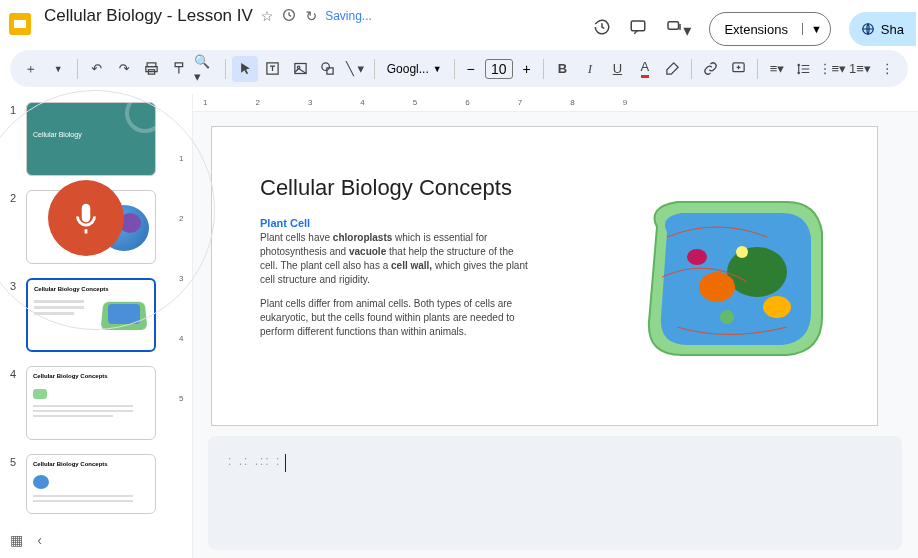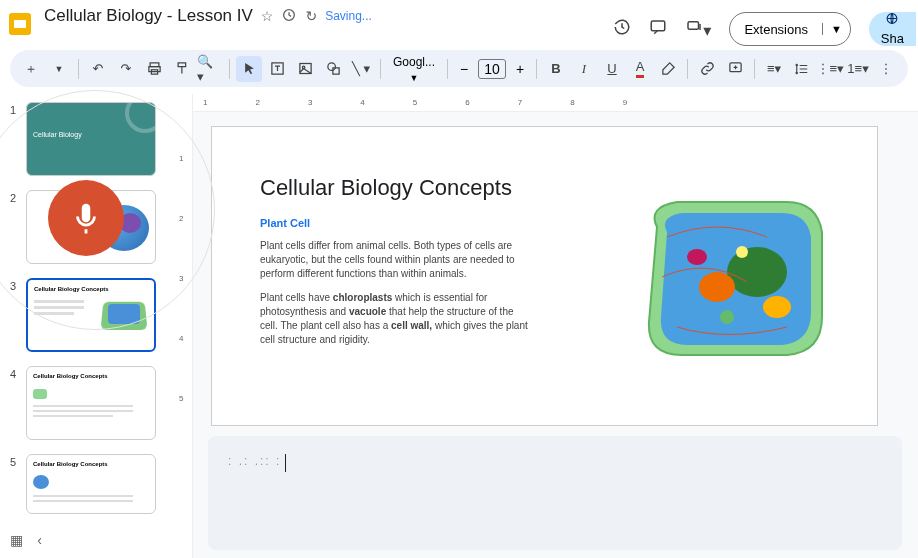--- a/index.html
+++ b/index.html
@@ -11,41 +11,41 @@
 .doc-title { font-size:17px; color:#202124; }
 .star,.ci,.refresh { color:#5f6368; font-size:14px; }
 .saving { font-size:12px; color:#3b82f6; }
 .menubar { display:flex; gap:14px; font-size:13px; color:#202124; padding-top:4px; }
 .menubar span { cursor:pointer; }
 .header-right { display:flex; align-items:center; gap:18px; padding-top:6px; }
 .header-right .icon { color:#444; font-size:16px; }
 .slideshow-btn { display:flex; align-items:center; border:1px solid #747775; border-radius:18px; overflow:hidden; height:34px; }
 .slideshow-btn .main { padding:0 14px; font-size:13px; }
 .slideshow-btn .drop { border-left:1px solid #747775; padding:0 8px; font-size:11px; }
-.share-btn { background:#c2e7ff; border-radius:18px 0 0 18px; height:34px; display:flex; align-items:center; padding:0 12px; font-size:13px; gap:6px;flex-direction:column; }
+.share-btn { background:#c2e7ff; border-radius:18px 0 0 18px; height:34px; display:flex; align-items:center; padding:0 12px; font-size:13px; gap:6px; }
 .toolbar { display:flex; align-items:center; gap:2px; padding:4px 8px; border-bottom:1px solid #fff; height:38px; background:#edf2fa; border-radius:24px; margin:2px 10px 6px; }
 .toolbar .tb { width:26px; height:26px; display:flex; align-items:center; justify-content:center; color:#444; font-size:13px; border-radius:4px; }
 .toolbar .sep { width:1px; height:20px; background:#c4c7c5; margin:0 4px; }
-.toolbar .font-name { font-size:12px; padding:0 6px; display:flex; align-items:center; gap:4px;flex-direction:column; }
+.toolbar .font-name { font-size:12px; padding:0 6px; display:flex; align-items:center; gap:4px; }
 .toolbar .font-size-box { display:flex; align-items:center; gap:4px; }
 .toolbar .fsbtn { width:20px; height:20px; display:flex; align-items:center; justify-content:center; font-size:14px; }
 .toolbar .fsval { border:1px solid #747775; width:28px; height:20px; display:flex; align-items:center; justify-content:center; font-size:14px; border-radius:3px; }
 .workspace { display:flex; height:466px; position:relative; }
 .filmstrip { width:175px; padding:8px 6px 8px 10px; overflow:hidden; position:relative; }
 .thumb-row { display:flex; gap:6px; margin-bottom:14px; align-items:flex-start; }
 .thumb-num { font-size:11px; color:#444; width:10px; padding-top:2px; }
 .thumb { width:130px; height:74px; border:1px solid #ccc; border-radius:6px; background:#fff; position:relative; overflow:hidden; font-size:5px; padding:6px; }
 .thumb.selected { border:2px solid #0b57d0; }
 .thumb1 { background:#3d8b87; color:#fff; }
 .ruler-v { width:18px; background:#fff; position:relative; border-right:1px solid #eee; }
 .canvas-area { flex:1; background:#f8f9fa; position:relative; }
 .ruler-h { height:18px; background:#fff; display:flex; align-items:center; font-size:8px; color:#666; padding-left:10px; gap:48px; border-bottom:1px solid #eee; }
 .slide-canvas { background:#fff; margin:14px 40px 0 18px; height:300px; border:1px solid #ccc; padding:48px 48px 30px; position:relative; }
 .slide-title { font-size:22px; color:#202124; font-weight:500; margin-bottom:16px; }
-.subhead { font-size:11px; color:#1a73e8; font-weight:600; margin-bottom:10px; }
+.subhead { font-size:11px; color:#1a73e8; font-weight:600; margin-bottom:2px; }
 .body-text { font-size:10px; color:#444; line-height:1.4; width:270px; margin-bottom:10px; }
 .cell-img { position:absolute; right:40px; top:60px; width:210px; height:180px; }
 .speaker-box { position:absolute; left:208px; right:16px; bottom:8px; top:436px; background:#eef1f6; border-radius:8px; padding:18px 20px; font-size:16px; color:#202124; display:flex; align-items:flex-start; }
 .speaker-box .cursor { display:inline-block; width:1px; height:18px; background:#202124; margin-left:4px; }
 .mic-overlay { position:absolute; left:48px; top:180px; width:76px; height:76px; border-radius:50%; background:#d65030; display:flex; align-items:center; justify-content:center; z-index:10; }
 .mic-ring { position:absolute; left:-25px; top:90px; width:240px; height:240px; border:1px solid #e0e0e0; border-radius:50%; z-index:5; pointer-events:none; }
 .bottom-left { position:absolute; left:10px; bottom:10px; display:flex; gap:14px; color:#5f6368; font-size:14px; }
 .ruler-v .tick { font-size:8px; color:#666; position:absolute; left:4px; }
 .dots { letter-spacing:2px; color:#999; font-size:12px; }
 </style>
@@ -258,24 +258,24 @@
         <span>4</span>
         <span>5</span>
         <span>6</span>
         <span>7</span>
         <span>8</span>
         <span>9</span>
     </div>
     <div class="slide-canvas">
       <div class="slide-title">Cellular Biology Concepts</div>
       <div class="subhead">Plant Cell</div>
-      <div class="body-text">Plant cells differ from animal cells. Both types of cells are eukaryotic, but the cells found within plants are needed to perform different functions than within animals.</div>
       <div class="body-text">
         <span>Plant cells have </span><b>chloroplasts</b><span> which is essential for photosynthesis and </span><b>vacuole</b><span> that help the structure of the cell. The plant cell also has a </span><b>cell wall,</b><span> which gives the plant cell structure and rigidity.</span>
       </div>
+      <div class="body-text">Plant cells differ from animal cells. Both types of cells are eukaryotic, but the cells found within plants are needed to perform different functions than within animals.</div>
       <div class="cell-img">
         <svg viewBox="0 0 210 180" width="210" height="180">
           <path d="M30 40 Q20 20 50 15 L160 15 Q190 15 195 45 L195 130 Q195 165 160 168 L55 168 Q20 168 22 135 Z" fill="#8fd68f" stroke="#5fb35f" stroke-width="2"></path>
           <path d="M40 45 Q32 30 55 26 L155 26 Q180 26 184 50 L184 125 Q184 155 155 158 L60 158 Q32 158 34 130 Z" fill="#4a9fe0"></path>
           <ellipse cx="130" cy="85" rx="30" ry="25" fill="#2e7d32"></ellipse>
           <ellipse cx="90" cy="100" rx="18" ry="15" fill="#ef6c00"></ellipse>
           <ellipse cx="150" cy="120" rx="14" ry="11" fill="#ffb300"></ellipse>
           <ellipse cx="70" cy="70" rx="10" ry="8" fill="#c2185b"></ellipse>
           <circle cx="115" cy="65" r="6" fill="#fff176"></circle>
           <circle cx="100" cy="130" r="7" fill="#66bb6a"></circle>

